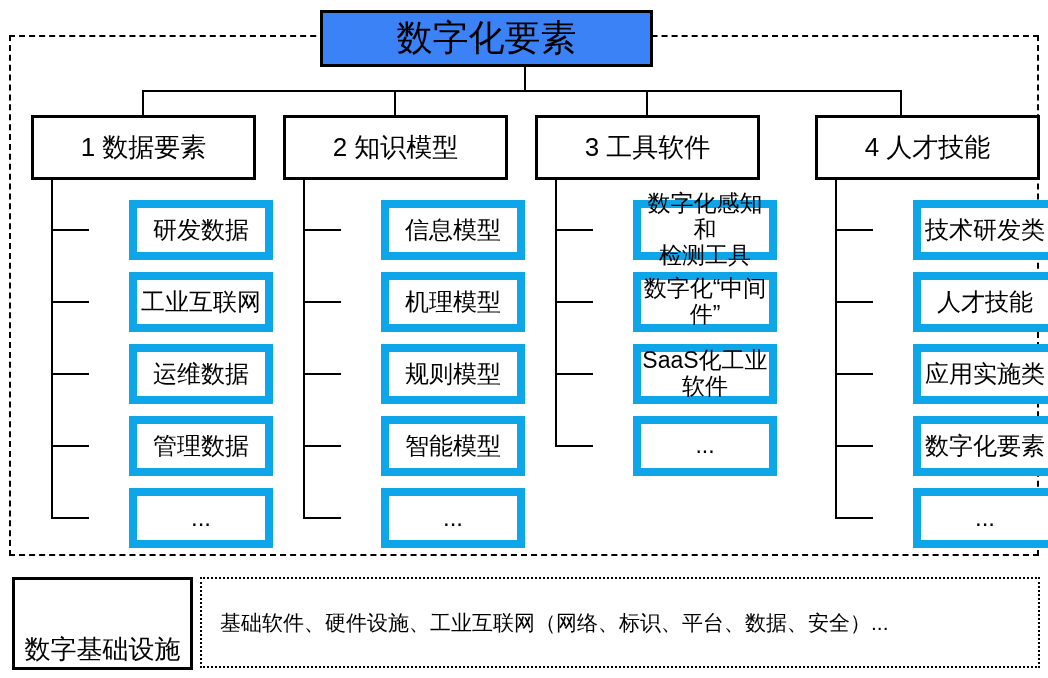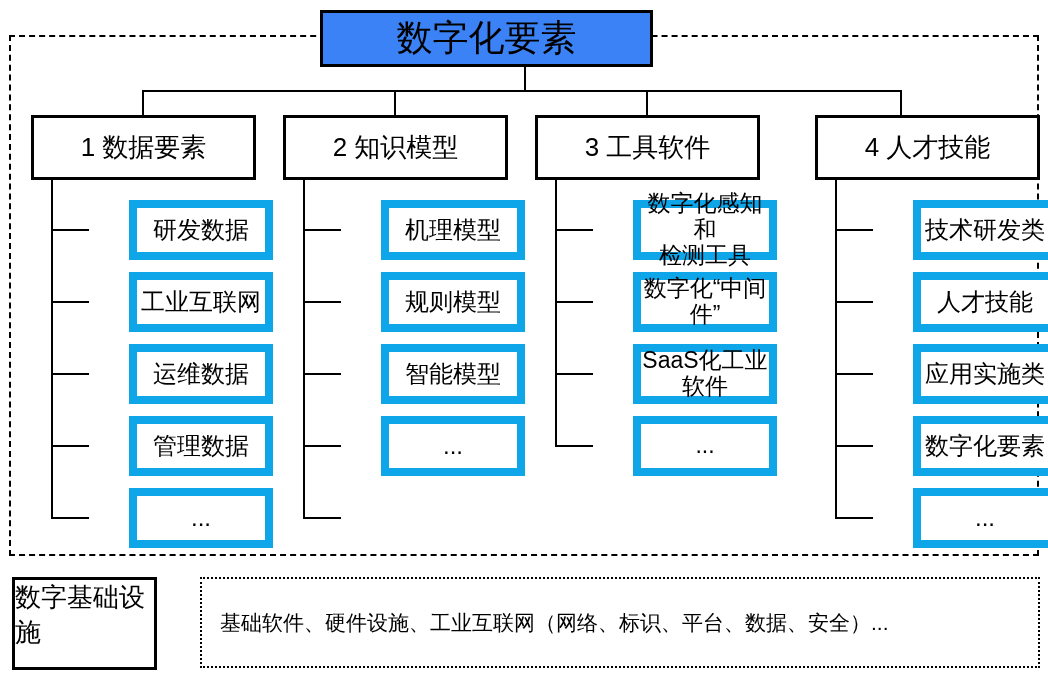--- a/index.html
+++ b/index.html
@@ -28,23 +28,23 @@
   .cstub{position:absolute;left:20px;width:38px;height:2px;background:#000;}
   .children{margin:20px 0 0 58px;width:180px;}
   .child-box{
     box-sizing:border-box;width:144px;height:60px;border:8px solid #0ea5e9;
     margin-bottom:12px;background:#fff;
     display:flex;align-items:center;justify-content:center;
     text-align:center;font-size:24px;line-height:1.12;white-space:pre-line;margin-left:40px;
   }
   .col-tools .child-box{font-size:23px;}
   .bottom-label{
-    position:absolute;left:12px;top:577px;width:145px;height:93px;
+    position:absolute;left:12px;top:577px;width:181px;height:93px;
     border:3px solid #000;box-sizing:border-box;background:#fff;
-    display:flex;align-items:flex-start;justify-content:center;font-size:26px;
+    display:flex;align-items:flex-end;justify-content:center;font-size:26px;
   }
   .bottom-desc{
     position:absolute;left:200px;top:577px;width:840px;height:91px;
     border:2px dotted #000;box-sizing:border-box;background:#fff;
     display:flex;align-items:center;padding-left:18px;font-size:21px;
   }
 </style>
 </head>
 <body>
 
@@ -86,20 +86,21 @@
     <div class="branch-box">
       <span>2 知识模型</span>
     </div>
     <div class="trunk" style="height:339px"></div>
     <div class="cstub" style="top:114px"></div>
     <div class="cstub" style="top:186px"></div>
     <div class="cstub" style="top:258px"></div>
     <div class="cstub" style="top:330px"></div>
     <div class="cstub" style="top:402px"></div>
     <div class="children">
+      <div class="child-box"><span>信息模型</span></div>
       <div class="child-box"><span>机理模型</span></div>
       <div class="child-box"><span>规则模型</span></div>
       <div class="child-box"><span>智能模型</span></div>
       <div class="child-box"><span>...</span></div>
     </div>
   </div>
 
   <div class="col col-tools" style="left:535px">
     <div class="branch-box">
       <span>3 工具软件</span>

